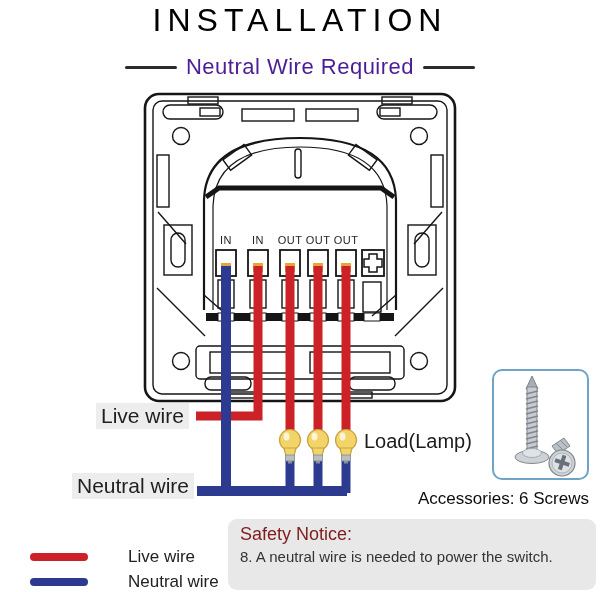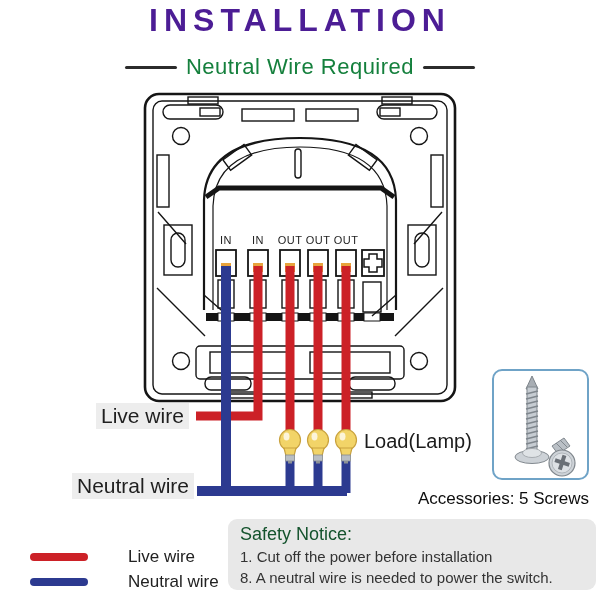--- a/index.html
+++ b/index.html
@@ -3,28 +3,28 @@
 <meta charset="utf-8">
 <style>
   html,body{margin:0;padding:0;background:#fff;}
   .stage{
     position:relative;width:600px;height:592px;background:#fff;overflow:hidden;
     font-family:"Liberation Sans", sans-serif;color:#222;
   }
   
   .title{
     position:absolute;top:0;left:0;width:600px;text-align:center;
-    font-size:32px;font-weight:700;letter-spacing:6px;color:#4c1d95;line-height:40px;
+    font-size:32px;font-weight:400;letter-spacing:6px;color:#000000;line-height:40px;
   }
   .subtitle-row{
     position:absolute;top:54px;left:0;width:600px;height:26px;
     display:flex;align-items:center;justify-content:center;gap:9px;
   }
   .subtitle-dash{width:52px;height:3px;background:#2b2b2b;border-radius:2px;}
-  .subtitle-text{font-size:22px;color:#15803d;letter-spacing:0.5px;}
+  .subtitle-text{font-size:22px;color:#4c1d95;letter-spacing:0.5px;}
   
   .diagram-svg{position:absolute;top:0;left:0;}
   
   .wire-label{
     position:absolute;font-size:21px;color:#1f1f1f;background:#ededed;
     padding:1px 5px;white-space:nowrap;
   }
   .live-label{top:403px;left:96px;}
   .neutral-label{top:473px;left:72px;}
   .load-label{
@@ -36,21 +36,21 @@
     border:2px solid #6fa3c7;border-radius:10px;background:#fff;box-sizing:border-box;
   }
   .accessories-label{
     position:absolute;top:489px;left:418px;font-size:17px;color:#0d0d0d;white-space:nowrap;
   }
   
   .safety-box{
     position:absolute;top:519px;left:228px;width:368px;height:71px;
     background:#e8e8e8;border-radius:9px;box-sizing:border-box;padding:5px 12px 0 12px;
   }
-  .safety-title{font-size:18px;color:#14532d;margin:0 0 2px 0;}
+  .safety-title{font-size:18px;color:#7f1d1d;margin:0 0 2px 0;}
   .safety-item{font-size:15px;color:#333;line-height:1.38;}
   
   .legend{position:absolute;top:544px;left:30px;}
   .legend-item{display:flex;align-items:center;height:25px;}
   .legend-swatch{display:block;}
   .legend-label{margin-left:40px;font-size:17px;color:#222;white-space:nowrap;}
 </style>
 </head>
 <body>
 
@@ -208,25 +208,24 @@
       </g>
       <g>
         <polygon points="58,75 70,67 76,75 64,83" fill="#bac0c6" stroke="#82898f" stroke-width="1"></polygon>
         <path d="M62,72 L69,79 M66,69 L73,76" stroke="#82898f" stroke-width="1" fill="none"></path>
         <circle cx="68" cy="92" r="13" fill="#ced3d8" stroke="#7f868c" stroke-width="1.2"></circle>
         <circle cx="68" cy="92" r="10" fill="#dde1e5" stroke="#a6acb1" stroke-width="0.8"></circle>
         <path d="M66,84 h4 v5.5 h5.5 v4 h-5.5 v5.5 h-4 v-5.5 h-5.5 v-4 h5.5 z" fill="#6a7077" transform="rotate(18 68 92)"></path>
       </g>
     </svg>
   </div>
-  <div class="accessories-label">Accessories: 5 Screws</div>
+  <div class="accessories-label">Accessories: 6 Screws</div>
 
   <div class="safety-box">
     <div class="safety-title">Safety Notice:</div>
-    <div class="safety-item">1. Cut off the power before installation</div>
     <div class="safety-item">8. A neutral wire is needed to power the switch.</div>
   </div>
 
   <div class="legend">
     <div class="legend-item">
       <svg class="legend-swatch" width="58" height="8">
         <rect x="0" y="0" width="58" height="8" rx="4" fill="#cc2127"></rect>
       </svg>
       <span class="legend-label">Live wire</span>
     </div>

